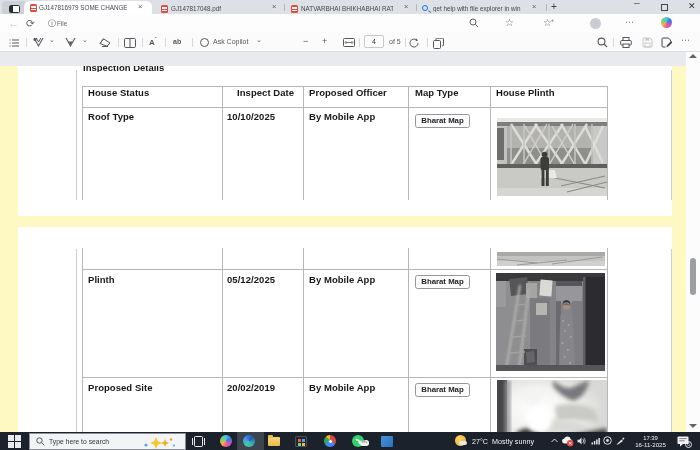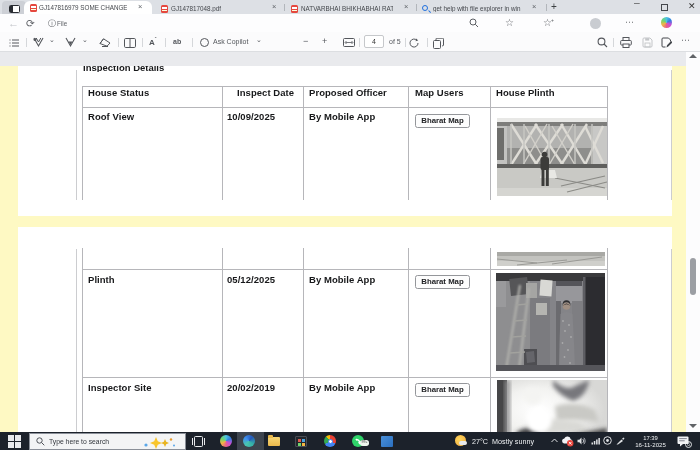--- a/index.html
+++ b/index.html
@@ -199,25 +199,25 @@
   <div class="tline" style="left:82px;top:19.5px;width:1px;height:114px;"></div>
   <div class="tline" style="left:222px;top:19.5px;width:1px;height:114px;"></div>
   <div class="tline" style="left:303px;top:19.5px;width:1px;height:114px;"></div>
   <div class="tline" style="left:408px;top:19.5px;width:1px;height:114px;"></div>
   <div class="tline" style="left:490px;top:19.5px;width:1px;height:114px;"></div>
   <div class="tline" style="left:607px;top:19.5px;width:1px;height:114px;"></div>
 
   <span class="cellt" style="left:88px;top:21px;">House Status</span>
   <span class="cellt" style="left:227px;top:21px;margin-left:10px;">Inspect Date</span>
   <span class="cellt" style="left:309px;top:21px;">Proposed Officer</span>
-  <span class="cellt" style="left:415px;top:21px;">Map Users</span>
+  <span class="cellt" style="left:415px;top:21px;">Map Type</span>
   <span class="cellt" style="left:496px;top:21px;">House Plinth</span>
 
-  <span class="cellt" style="left:88px;top:45px;">Roof View</span>
-  <span class="cellt" style="left:227px;top:45px;">10/09/2025</span>
+  <span class="cellt" style="left:88px;top:45px;">Roof Type</span>
+  <span class="cellt" style="left:227px;top:45px;">10/10/2025</span>
   <span class="cellt" style="left:309px;top:45px;">By Mobile App</span>
   <div class="bmap" style="left:415px;top:48px;">Bharat Map</div>
   <div class="abs" style="left:497px;top:52px;">
     <svg width="110" height="78" viewBox="0 0 110 78">
       <defs>
         <filter id="b1" x="-20%" y="-20%" width="140%" height="140%">
             <feGaussianBlur stdDeviation="0.6"></feGaussianBlur>
           </filter>
       </defs>
       <rect width="110" height="78" fill="#b9b9b7"></rect>
@@ -346,21 +346,21 @@
         <line x1="14" y1="80" x2="29" y2="79"></line>
           <line x1="16" y1="64" x2="30" y2="63"></line>
         <line x1="18" y1="48" x2="31" y2="47"></line>
           <line x1="20" y1="32" x2="32" y2="31"></line>
       </g>
       <rect x="0" y="92" width="109" height="6" fill="#55555a"></rect>
       <rect x="0" y="8" width="10" height="26" fill="#9a9a9c"></rect>
     </svg>
   </div>
 
-  <span class="cellt" style="left:88px;top:316px;">Inspector Site</span>
+  <span class="cellt" style="left:88px;top:316px;">Proposed Site</span>
   <span class="cellt" style="left:227px;top:316px;">20/02/2019</span>
   <span class="cellt" style="left:309px;top:316px;">By Mobile App</span>
   <div class="bmap" style="left:415px;top:317px;">Bharat Map</div>
   <div class="abs" style="left:497px;top:314px;">
     <svg width="110" height="66" viewBox="0 0 110 66">
       <defs>
         <filter id="b3" x="-30%" y="-30%" width="160%" height="160%">
             <feGaussianBlur stdDeviation="2"></feGaussianBlur>
           </filter>
         <radialGradient id="flare" cx="38%" cy="45%" r="60%">

